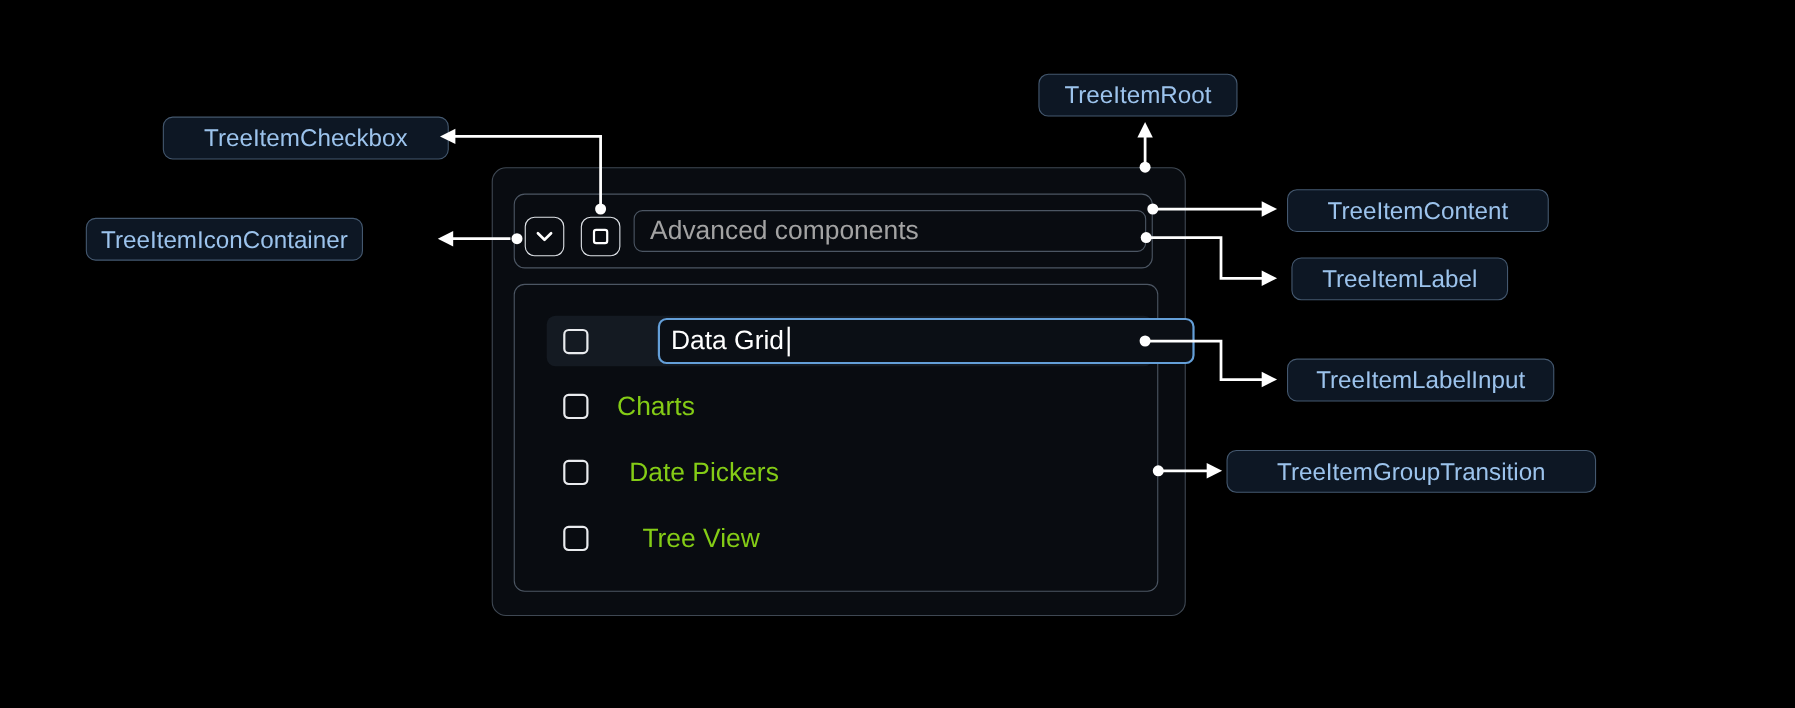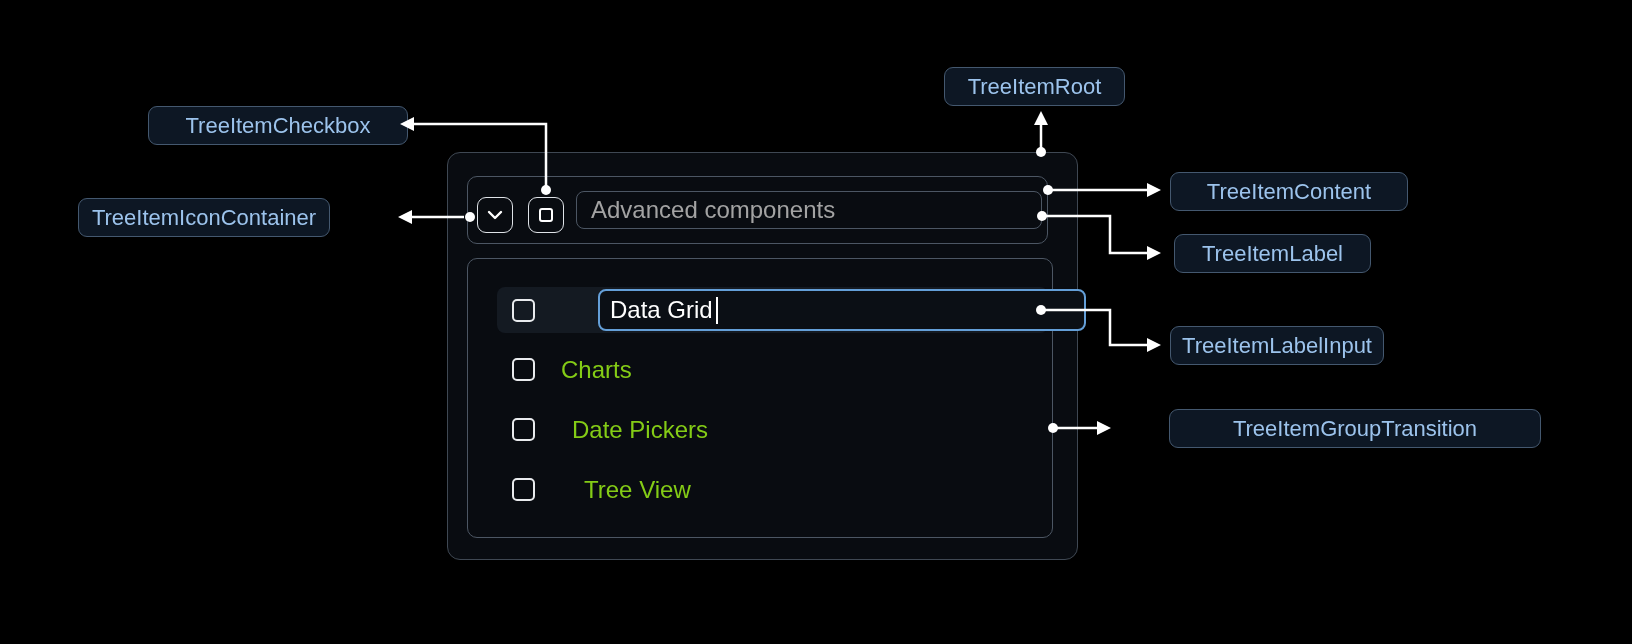--- a/index.html
+++ b/index.html
@@ -80,22 +80,22 @@
   <div class="item-label" style="left:572px;top:416px">Date Pickers</div>
 
   <div class="checkbox-sm" style="left:512px;top:478px"></div>
   <div class="item-label" style="left:584px;top:476px">Tree View</div>
 
   <div class="pill" style="left:944px;top:67px;width:181px">TreeItemRoot</div>
   <div class="pill" style="left:148px;top:106px;width:260px">TreeItemCheckbox</div>
   <div class="pill" style="left:78px;top:198px;width:252px">TreeItemIconContainer</div>
   <div class="pill" style="left:1170px;top:172px;width:238px">TreeItemContent</div>
   <div class="pill" style="left:1174px;top:234px;width:197px">TreeItemLabel</div>
-  <div class="pill" style="left:1170px;top:326px;width:214px">TreeItemLabelInput</div>
-  <div class="pill" style="left:1169px;top:409px;width:372px">TreeItemGroupTransition</div>
+  <div class="pill" style="left:1170px;top:326px;width:243px">TreeItemLabelInput</div>
+  <div class="pill" style="left:1115px;top:409px;width:336px">TreeItemGroupTransition</div>
 
   <svg class="overlay" width="1632" height="644" viewBox="0 0 1632 644">
     <g>
       <polygon points="400,124 414,117 414,131" fill="#fff"></polygon>
       <polyline points="413,124 546,124 546,187" fill="none" stroke="#fff" stroke-width="2.5"></polyline>
       <circle cx="546" cy="190" r="5" fill="#fff"></circle>
     </g>
     <g>
       <polygon points="398,217 412,210 412,224" fill="#fff"></polygon>
       <line x1="411" y1="217" x2="464" y2="217" stroke="#fff" stroke-width="2.5"></line>

